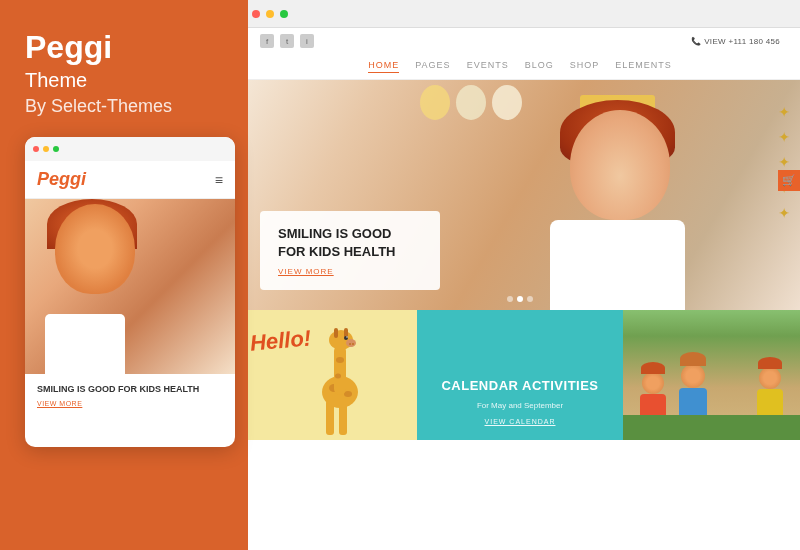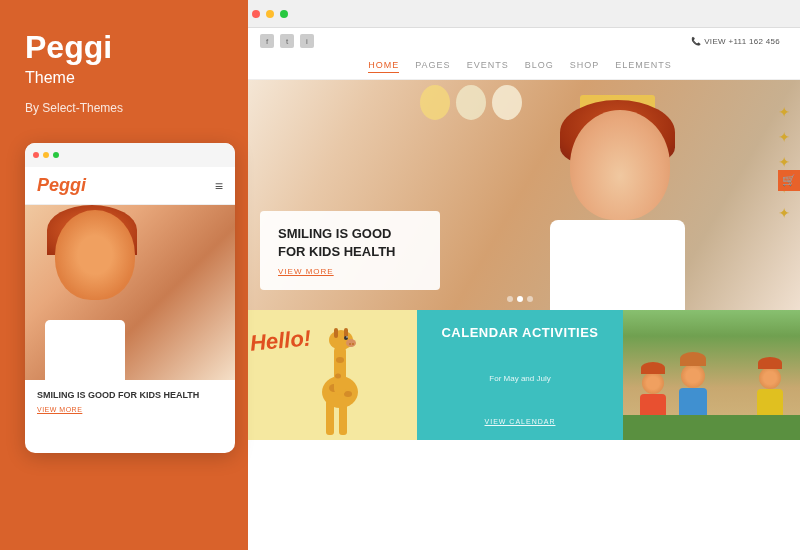--- a/index.html
+++ b/index.html
@@ -25,30 +25,30 @@
 
     .left-title {
       font-size: 32px;
       font-weight: 900;
       color: #fff;
       line-height: 1.1;
       margin-bottom: 4px;
     }
 
     .left-subtitle {
-      font-size: 16px;
+      font-size: 20px;
       font-weight: 400;
       color: #fff;
-      margin-bottom: 14px;
+      margin-bottom: 4px;
     }
 
     .left-by {
-      font-size: 12px;
+      font-size: 18px;
       color: rgba(255,255,255,0.85);
-      margin-bottom: 28px;
+      margin-bottom: 20px;
     }
 
     
     .mobile-mockup {
       background: #fff;
       border-radius: 10px;
       width: 210px;
       height: 310px;
       overflow: hidden;
       box-shadow: 0 4px 20px rgba(0,0,0,0.2);
@@ -434,21 +434,21 @@
       color: #e05020;
       font-style: italic;
       transform: rotate(-5deg);
     }
 
     
     .card-teal {
       background: #3dbfbf;
       display: flex;
       flex-direction: column;
-      justify-content: space-between;
+      justify-content: flex-end;
       align-items: center;
       padding: 15px;
     }
 
     .card-teal-title {
       font-size: 13px;
       font-weight: 900;
       color: #fff;
       text-transform: uppercase;
       text-align: center;
@@ -635,21 +635,21 @@
 
     <div class="site-header">
       <div class="site-top-bar">
         <div class="social-icons">
           <div class="social-icon">f</div>
           <div class="social-icon">t</div>
           <div class="social-icon">i</div>
         </div>
         <div class="call-info">
           📞 <span>VIEW</span>
-          <span>+111 162 456</span>
+          <span>+111 180 456</span>
         </div>
       </div>
 
 
       <nav class="site-nav">
         <span class="nav-item active">HOME</span>
         <span class="nav-item">PAGES</span>
         <span class="nav-item">EVENTS</span>
         <span class="nav-item">BLOG</span>
         <span class="nav-item">SHOP</span>
@@ -722,21 +722,21 @@
 
           <ellipse cx="47" cy="23" rx="5" ry="4" fill="#d89060"></ellipse>
 
           <ellipse cx="46" cy="24" rx="1" ry="1" fill="#c07020"></ellipse>
           <ellipse cx="49" cy="24" rx="1" ry="1" fill="#c07020"></ellipse>
         </svg>
       </div>
 
       <div class="card card-teal">
         <div class="card-teal-title">CALENDAR ACTIVITIES</div>
-        <div class="card-teal-sub">For May and July</div>
+        <div class="card-teal-sub">For May and September</div>
         <div class="card-teal-link">VIEW CALENDAR</div>
       </div>
 
       <div class="card card-photo">
         <div class="photo-kids">
 
           <div class="kid1">
             <div class="kid1-hair"></div>
             <div class="kid1-head"></div>
             <div class="kid1-body"></div>

